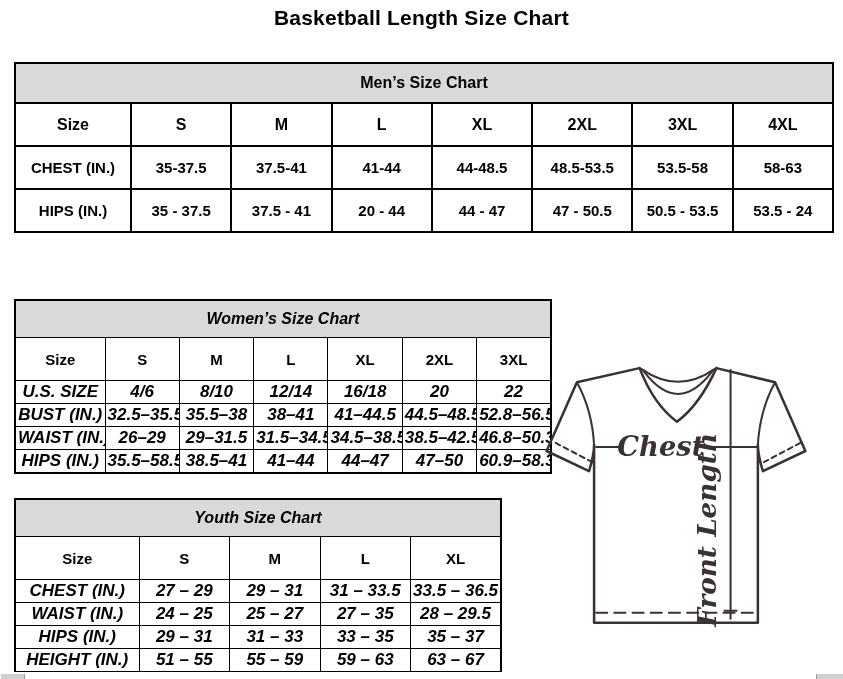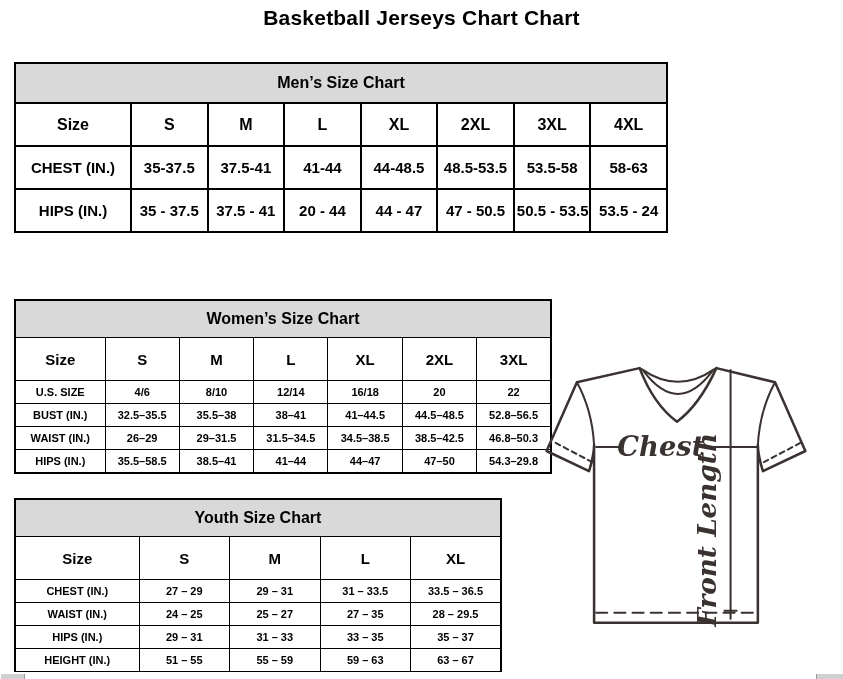--- a/index.html
+++ b/index.html
@@ -34,30 +34,30 @@
     overflow:hidden;
     white-space:nowrap;
   }
   table.mens th, table.mens td{border:2px solid var(--border);}
   tr.title-row th{
     background:var(--header-bg);
     font-size:16px;font-weight:bold;
   }
 
   
-  table.mens{left:14px;top:62px;width:654px;}
+  table.mens{left:14px;top:62px;width:820px;}
   table.mens tr.title-row th{height:38px;}
   table.mens tr.cols-row th{height:41px;font-size:16px;}
   table.mens tbody th, table.mens tbody td{height:41px;font-size:15px;font-weight:bold;}
   table.mens col.label-col{width:116px;}
 
   
-  table.compact tr.title-row th{height:36px;}
+  table.compact tr.title-row th{height:36px;font-style:italic;}
   table.compact tr.cols-row th{height:42px;font-size:15px;}
-  table.compact tbody th, table.compact tbody td{height:22px;font-size:11px;font-weight:bold;}
+  table.compact tbody th, table.compact tbody td{height:22px;font-size:17px;font-weight:bold;font-style:italic;}
   table.womens{left:14px;top:299px;width:538px;}
   table.womens col.label-col{width:90px;}
   table.youth{left:14px;top:498px;width:488px;padding-left:22px;}
   table.youth col.label-col{width:124px;}
 
   #jersey{position:absolute;left:536px;top:358px;width:284px;height:278px;}
   #jersey svg{width:100%;height:100%;}
   .jersey-label{
     font-family:"DejaVu Serif","Liberation Serif",serif;
     font-style:italic;font-weight:bold;
@@ -66,21 +66,21 @@
 
   #hscrollbar{position:absolute;left:0;top:672px;width:843px;height:7px;background:#ffffff;}
   #hscroll-thumb{position:absolute;left:1px;top:2px;width:23px;height:5px;background:var(--scroll);border-right:1px solid #9b9b9b;}
   #hscroll-end{position:absolute;right:0;top:2px;width:26px;height:5px;background:var(--scroll);border-left:1px solid #9b9b9b;}
 </style>
 </head>
 <body>
 
 <div id="page">
 
-  <div id="page-title">Basketball Jerseys Chart Chart</div>
+  <div id="page-title">Basketball Length Size Chart</div>
 
   <table class="size-table mens">
     <colgroup>
         <col class="label-col">
       </colgroup>
     <thead>
         <tr class="title-row">
           <th colspan="8">Men’s Size Chart</th>
         </tr>
         <tr class="cols-row">
@@ -164,21 +164,21 @@
           <td>38.5–42.5</td>
           <td>46.8–50.3</td>
         </tr>
         <tr>
           <th>HIPS (IN.)</th>
           <td>35.5–58.5</td>
           <td>38.5–41</td>
           <td>41–44</td>
           <td>44–47</td>
           <td>47–50</td>
-          <td>54.3–29.8</td>
+          <td>60.9–58.3</td>
         </tr>
       </tbody>
   </table>
 
   <table class="size-table compact youth">
     <colgroup>
         <col class="label-col">
       </colgroup>
     <thead>
         <tr class="title-row">

